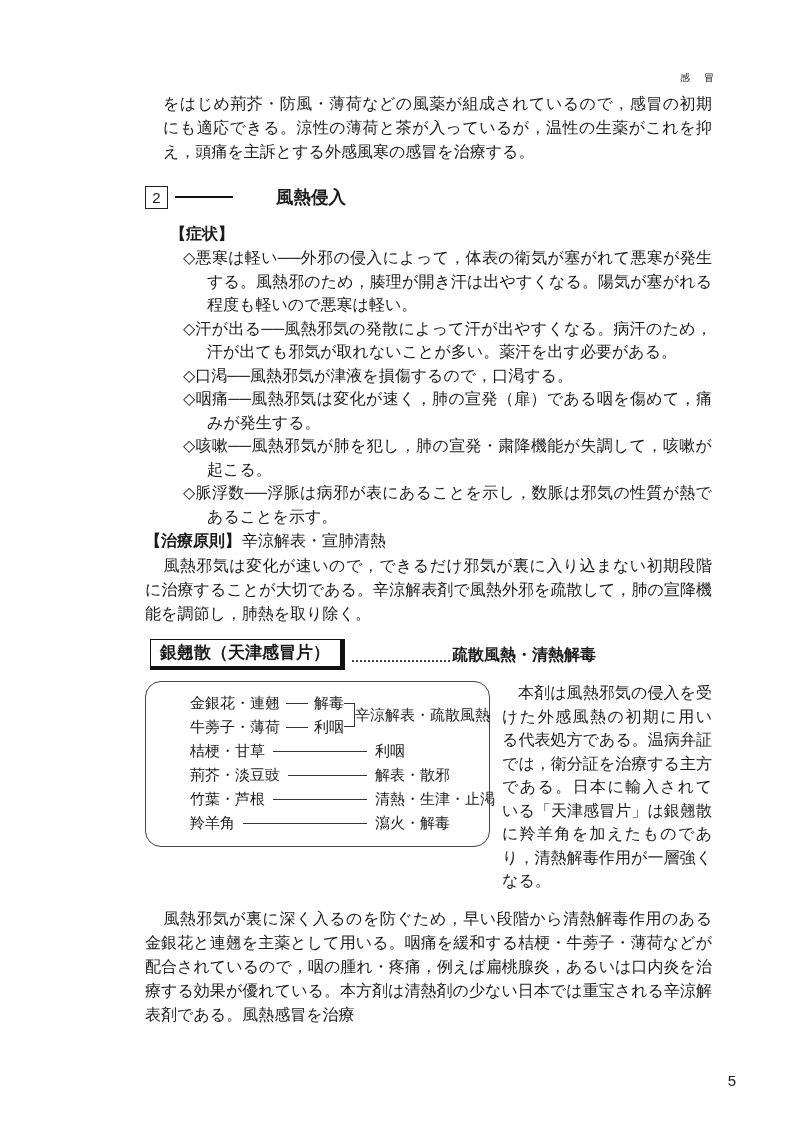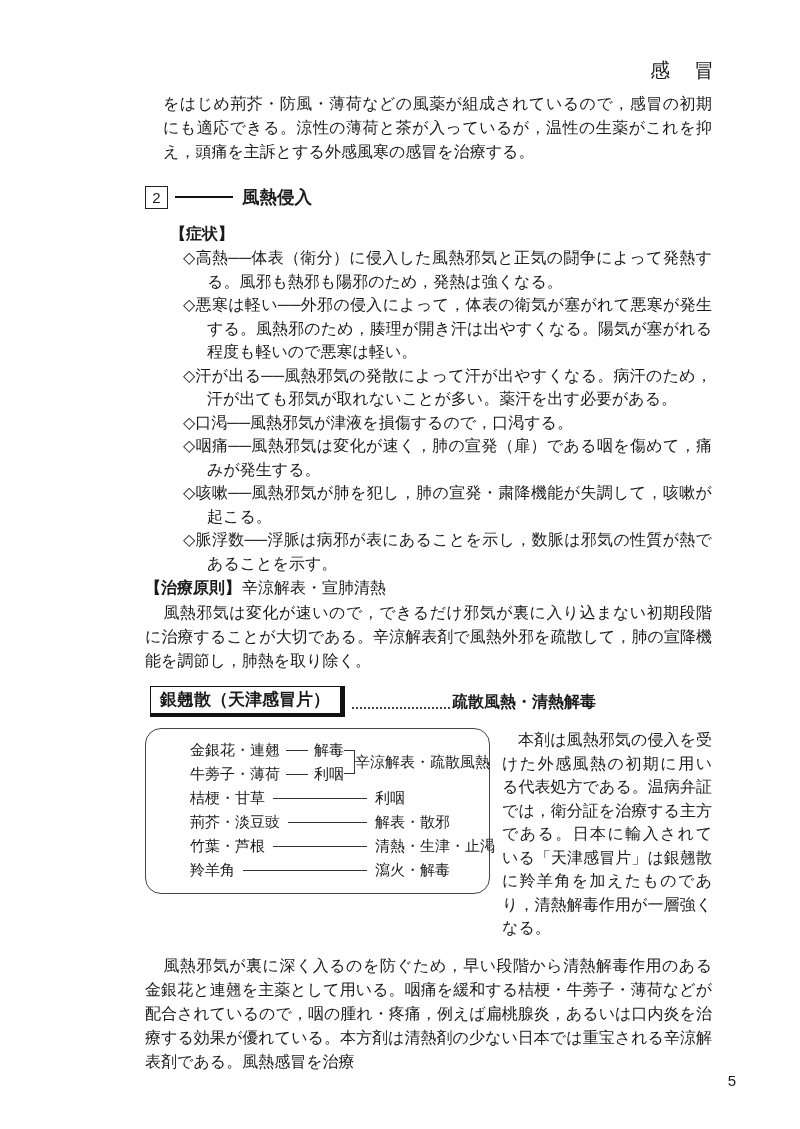--- a/index.html
+++ b/index.html
@@ -11,23 +11,23 @@
     margin: 0 auto;
     background: #ffffff;
     color: #1a1a1a;
     font-family: "Liberation Serif", "DejaVu Serif", serif;
     font-size: 16px;
     line-height: 24px;
     overflow: hidden;
   }
   .running-head {
     position: absolute;
-    top: 58px;
+    top: 66px;
     right: 84px;
-    font-size: 20px;
+    font-size: 10px;
     letter-spacing: 2px;
   }
   .content {
     position: absolute;
     left: 145px;
     top: 92px;
     width: 567px;
   }
   .para { text-align: justify; }
   .intro { margin-left: 18px; }
@@ -38,21 +38,21 @@
   .sec-num {
     width: 23px; height: 23px;
     border: 1.5px solid #222;
     display: flex; align-items: center; justify-content: center;
     font-family: "Liberation Sans", "DejaVu Sans", sans-serif;
     font-size: 15px; line-height: 1;
   }
   .sec-dash { width: 58px; border-top: 2.5px solid #111; margin: 0 9px 0 7px; }
   .sec-title {
     font-family: "Liberation Sans", "DejaVu Sans", sans-serif;
-    font-weight: bold; font-size: 17.5px;
+    font-weight: bold; font-size: 17.5px; margin-left: 34px;
   }
 
   .sub-heading {
     font-family: "Liberation Sans", "DejaVu Sans", sans-serif;
     font-weight: bold; font-size: 16px;
     margin: 12px 0 0 25px; line-height: 24px;
   }
   .symptom-list { list-style: none; padding-left: 62px; }
   .symptom { text-indent: -24px; text-align: justify; line-height: 23.5px; }
 
@@ -122,21 +122,20 @@
 
     <div class="sec-heading">
       <span class="sec-num">2</span>
       <span class="sec-dash"></span>
       <span class="sec-title">風熱侵入</span>
     </div>
 
     <div class="sub-heading">【症状】</div>
 
     <ul class="symptom-list">
-      <li class="symptom">◇高熱──体表（衛分）に侵入した風熱邪気と正気の闘争によって発熱する。風邪も熱邪も陽邪のため，発熱は強くなる。</li>
       <li class="symptom">◇悪寒は軽い──外邪の侵入によって，体表の衛気が塞がれて悪寒が発生する。風熱邪のため，腠理が開き汗は出やすくなる。陽気が塞がれる程度も軽いので悪寒は軽い。</li>
       <li class="symptom">◇汗が出る──風熱邪気の発散によって汗が出やすくなる。病汗のため，汗が出ても邪気が取れないことが多い。薬汗を出す必要がある。</li>
       <li class="symptom">◇口渇──風熱邪気が津液を損傷するので，口渇する。</li>
       <li class="symptom">◇咽痛──風熱邪気は変化が速く，肺の宣発（扉）である咽を傷めて，痛みが発生する。</li>
       <li class="symptom">◇咳嗽──風熱邪気が肺を犯し，肺の宣発・粛降機能が失調して，咳嗽が起こる。</li>
       <li class="symptom">◇脈浮数──浮脈は病邪が表にあることを示し，数脈は邪気の性質が熱であることを示す。</li>
     </ul>
 
     <div class="principle-line">
       <span class="principle-heading">【治療原則】</span><span class="principle-text">辛涼解表・宣肺清熱</span>

